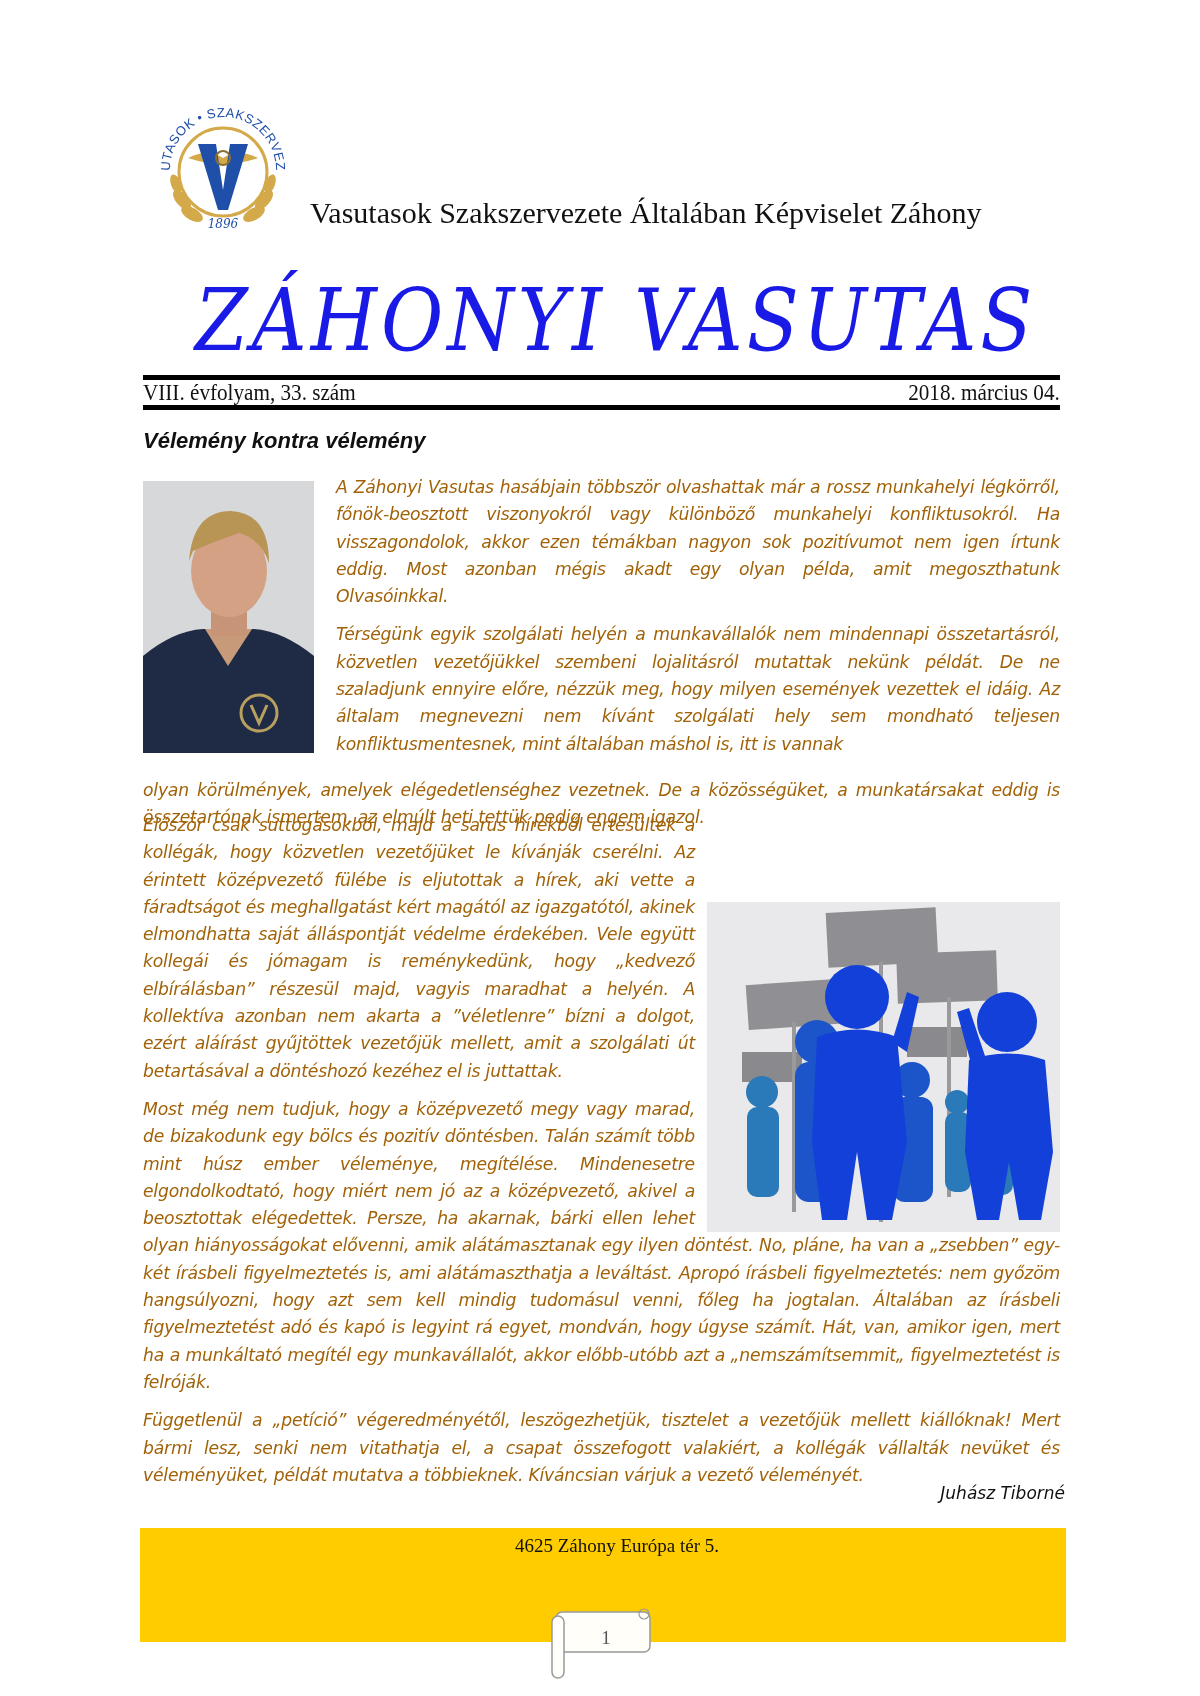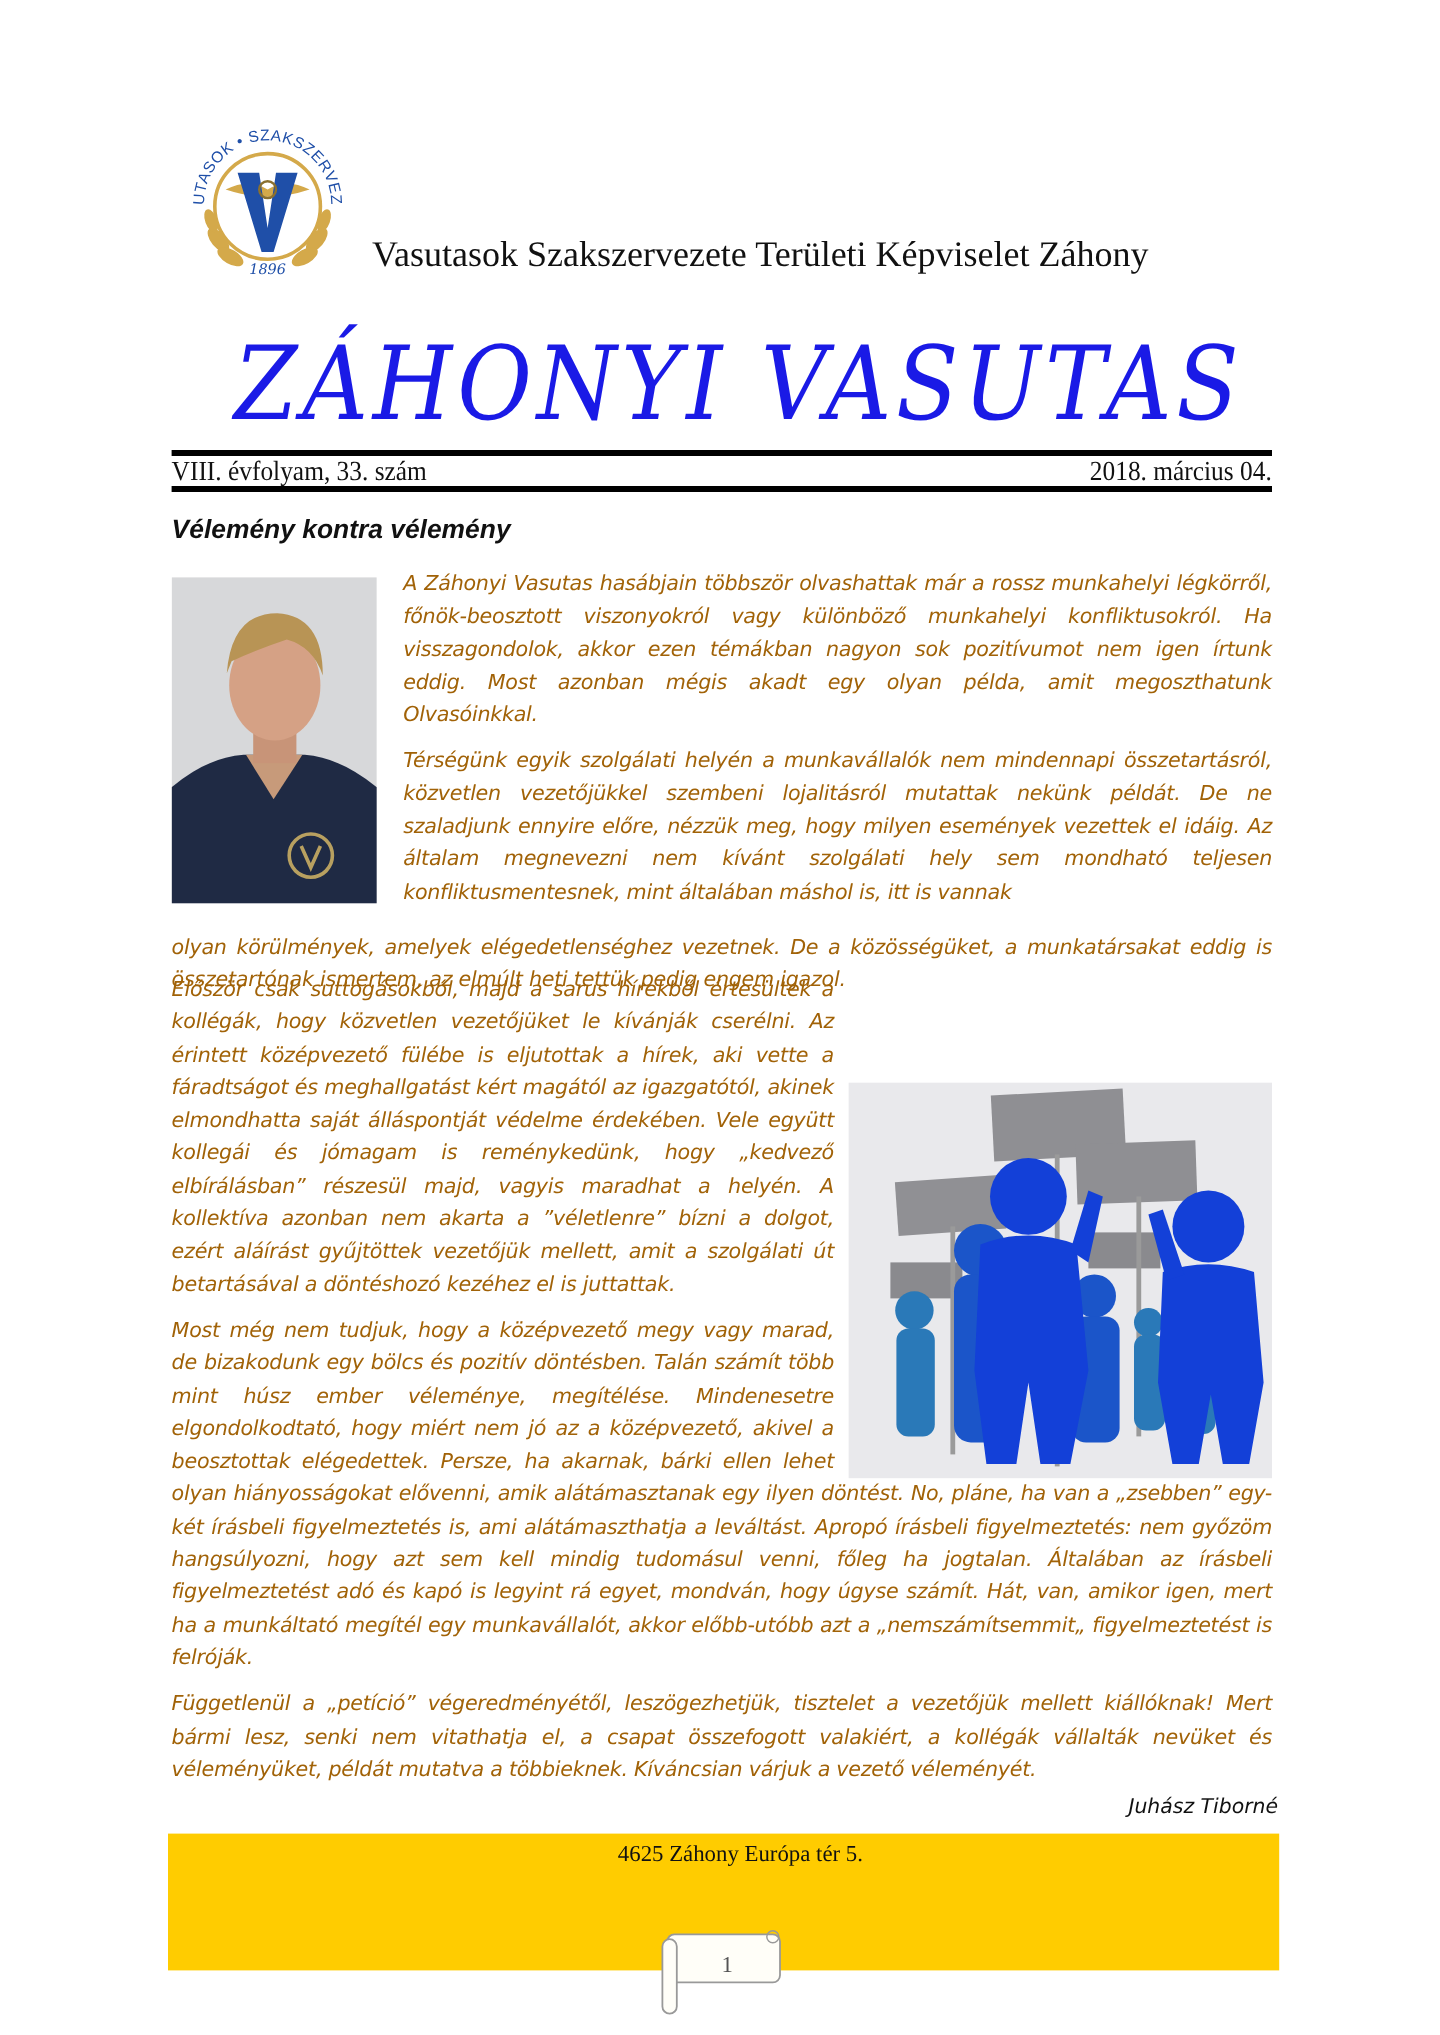--- a/index.html
+++ b/index.html
@@ -15,21 +15,21 @@
   #issue-left { left:143px; top:380px; font-family:"Liberation Serif", serif; font-size:23px; transform:scaleX(0.92); transform-origin:left; white-space:nowrap; }
   #issue-right { right:140px; top:380px; font-family:"Liberation Serif", serif; font-size:23px; transform:scaleX(0.92); transform-origin:right; white-space:nowrap; }
   #article-title { left:143px; top:428px; font-size:22px; font-weight:bold; font-style:italic; white-space:nowrap; }
   #photo { left:143px; top:481px; width:171px; height:272px; }
   .body-text { font-family:"DejaVu Sans", sans-serif; font-style:italic; font-size:17.2px; line-height:27.3px; text-align:justify; color:#a16207; letter-spacing:-0.2px; }
   .para { margin:0 0 11px 0; }
   #col-1 { left:336px; top:474px; width:724px; }
   #block-2 { left:143px; top:760px; width:917px;margin-top:17px; }
   #block-3 { left:143px; top:812px; width:917px; }
   .float-right-img { float:right; width:353px; height:330px; margin-top:90px; margin-left:12px; shape-outside:margin-box; }
-  #signature { right:135px; top:1483px; font-family:"DejaVu Sans", sans-serif; font-style:italic; font-size:17px;margin-top:13px; }
+  #signature { right:135px; top:1483px; font-family:"DejaVu Sans", sans-serif; font-style:italic; font-size:17px; }
   #footer { left:140px; top:1528px; width:926px; height:114px; background:#ffcc00; text-align:center; font-family:"Liberation Serif", serif; font-size:19px; line-height:24px; padding-top:6px; box-sizing:border-box;padding-left:28px; }
   #footer a { color:#0a0a9a; text-decoration:underline; }
   #page-badge { left:548px; top:1608px; width:110px; height:75px; }
   #page-num { left:596px; top:1627px; width:20px; text-align:center; font-family:"Liberation Serif", serif; font-size:19px; color:#555; }
 </style>
 </head>
 <body>
 
 <div id="logo" class="abs">
   <svg width="150" height="150" viewBox="0 0 150 150">
@@ -51,21 +51,21 @@
     </g>
 
     <path d="M40 66 Q60 56 75 66 Q90 56 110 66 Q92 72 75 72 Q58 72 40 66 Z" fill="#d4a94a"></path>
 
     <path d="M50 52 L68 52 L75 98 L82 52 L100 52 L80 118 L70 118 Z" fill="#1f4fa8"></path>
     <circle cx="75" cy="66" r="7" fill="none" stroke="#8a7030" stroke-width="2"></circle>
     <text x="75" y="136" text-anchor="middle" font-family="DejaVu Serif, serif" font-style="italic" font-size="12" fill="#1f4fa8">1896</text>
   </svg>
 </div>
 
-<div id="org-line" class="abs">Vasutasok Szakszervezete Területi Képviselet Záhony</div>
+<div id="org-line" class="abs">Vasutasok Szakszervezete Általában Képviselet Záhony</div>
 <div id="masthead" class="abs">ZÁHONYI VASUTAS</div>
 
 <div id="rule-top" class="abs rule"></div>
 <div id="issue-left" class="abs">VIII. évfolyam, 33. szám</div>
 <div id="issue-right" class="abs">2018. március 04.</div>
 <div id="rule-bottom" class="abs rule"></div>
 
 <h1 id="article-title" class="abs" style="margin:0;">Vélemény kontra vélemény</h1>
 
 <div id="photo" class="abs">

